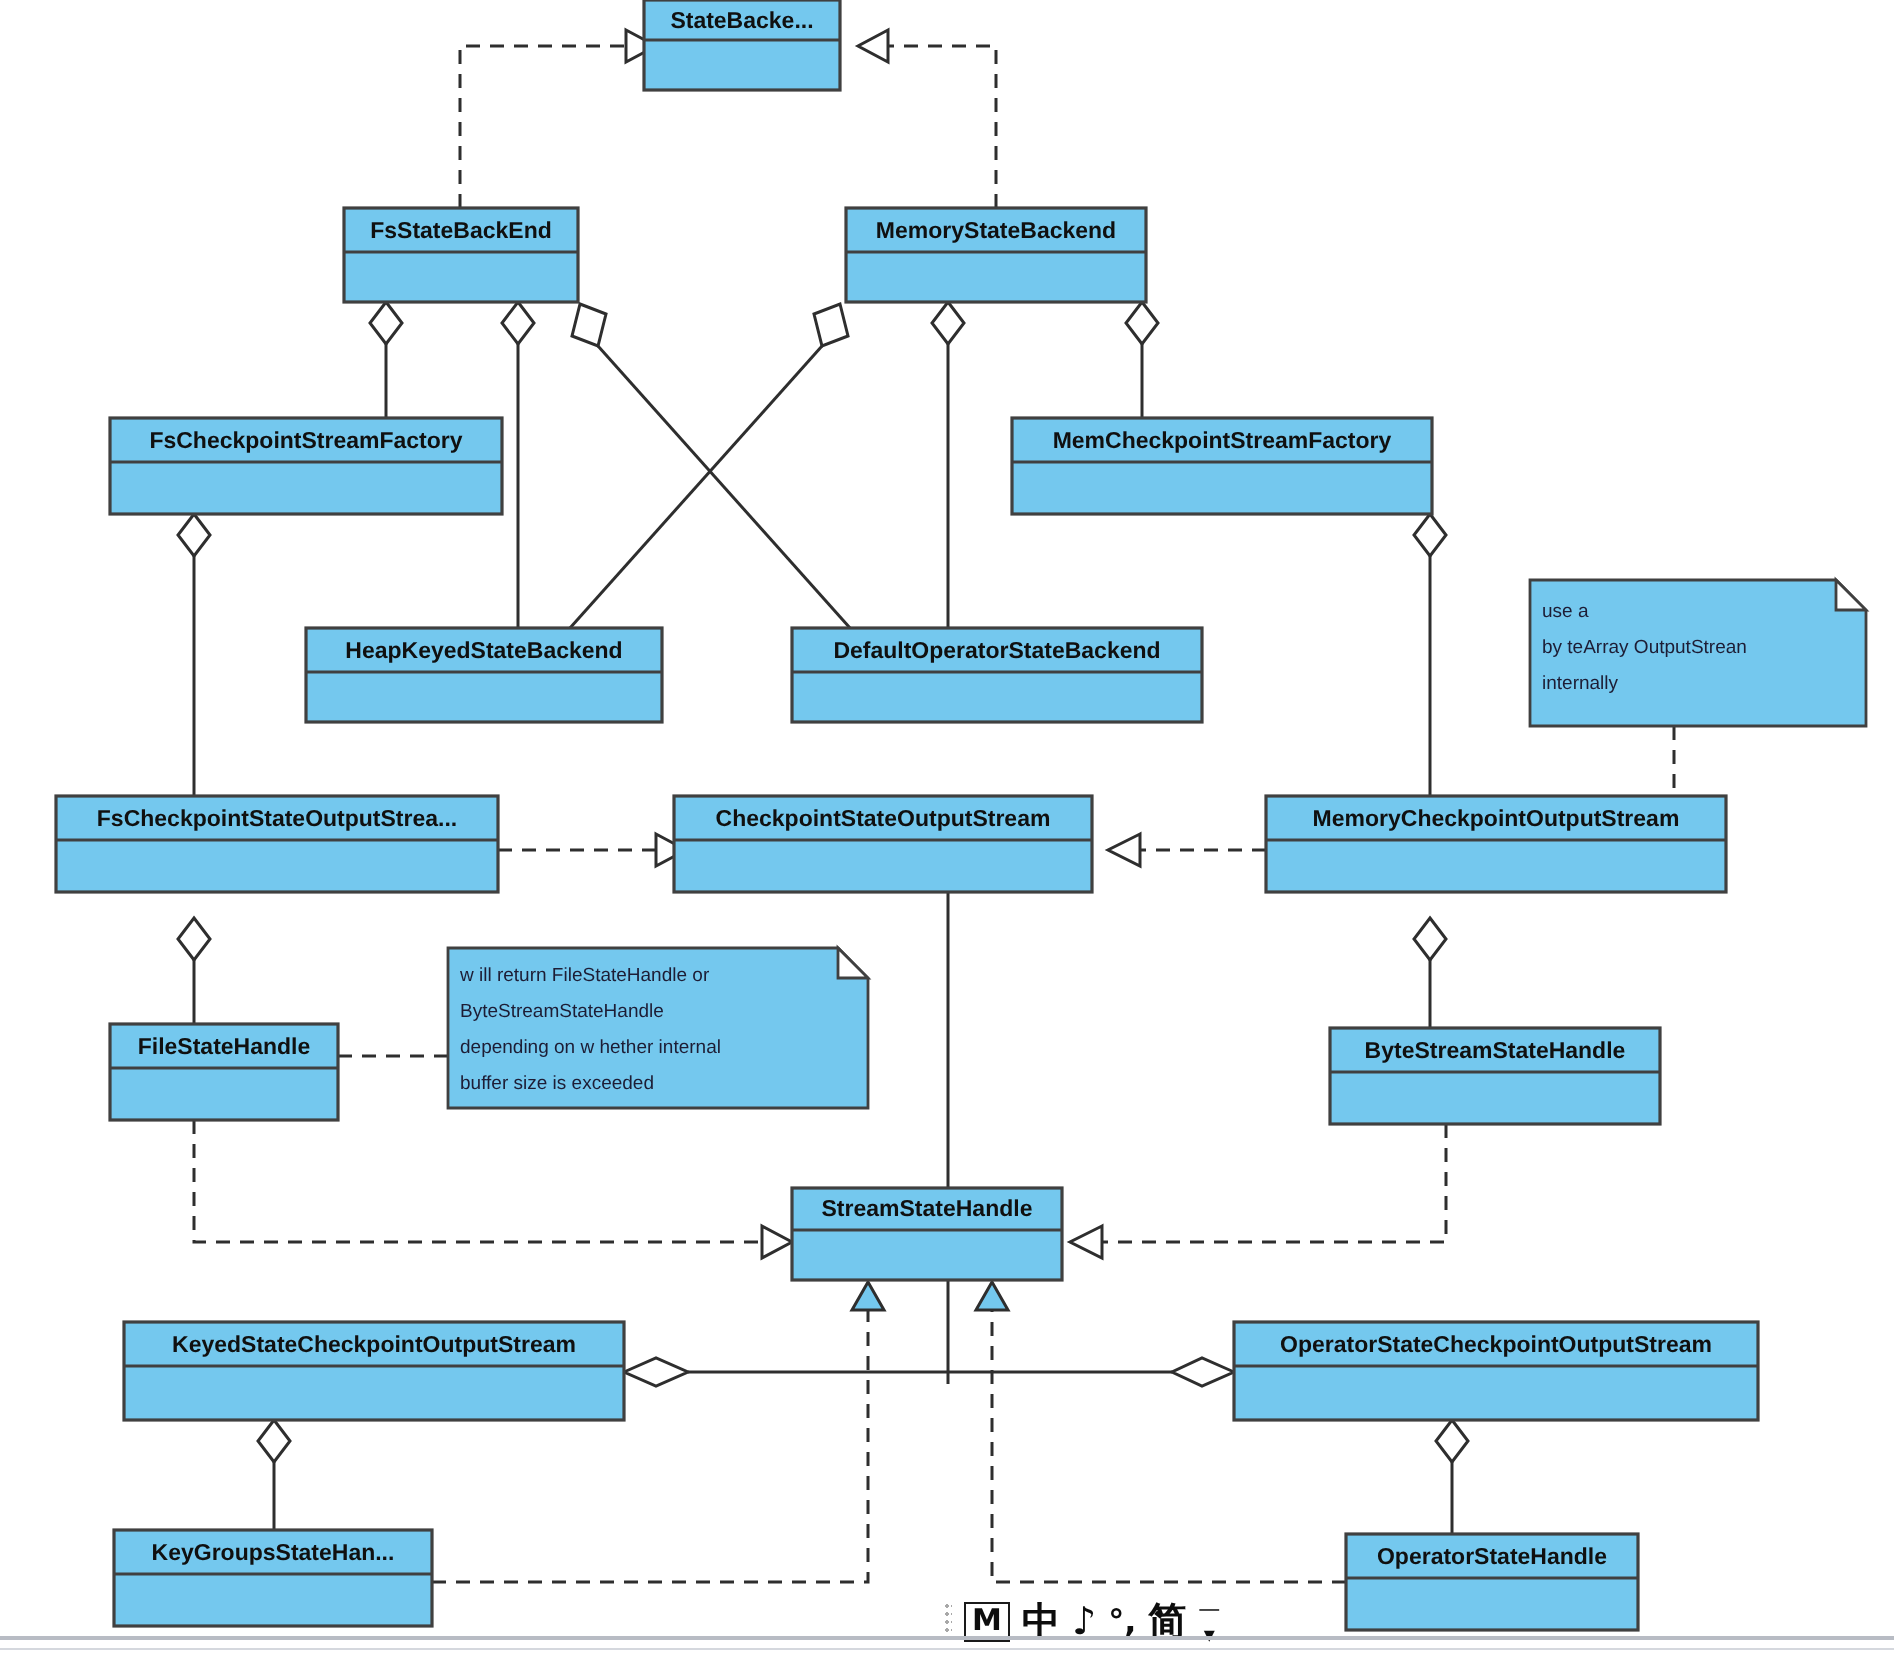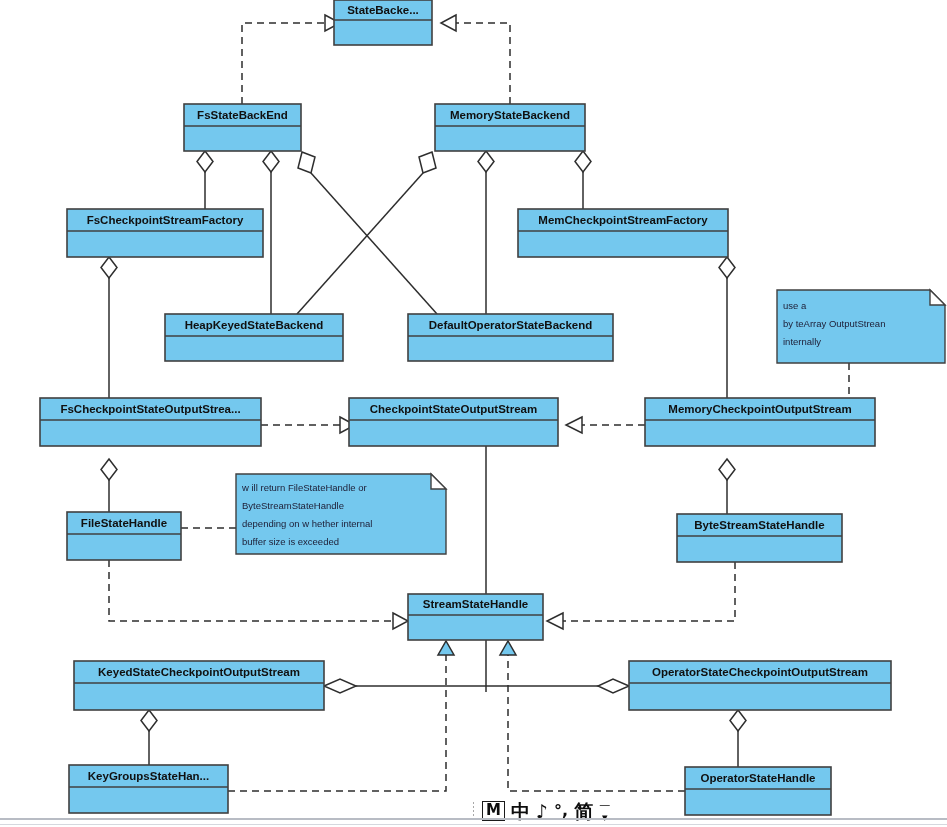--- a/index.html
+++ b/index.html
@@ -9,21 +9,21 @@
   }
   body {
     width: 947px;
     height: 827px;
     font-family: "Liberation Sans", sans-serif;
     overflow: hidden;
     position: relative;
   }
   #diagram-root {
     position: absolute;
-    left: 12px;
+    left: 0;
     top: 0;
     width: 785px;
     height: 827px;
     text-align: right;
   }
   svg#uml-canvas {
     display: block;
     width: 947px;
     height: 827px;
     background: #ffffff;

